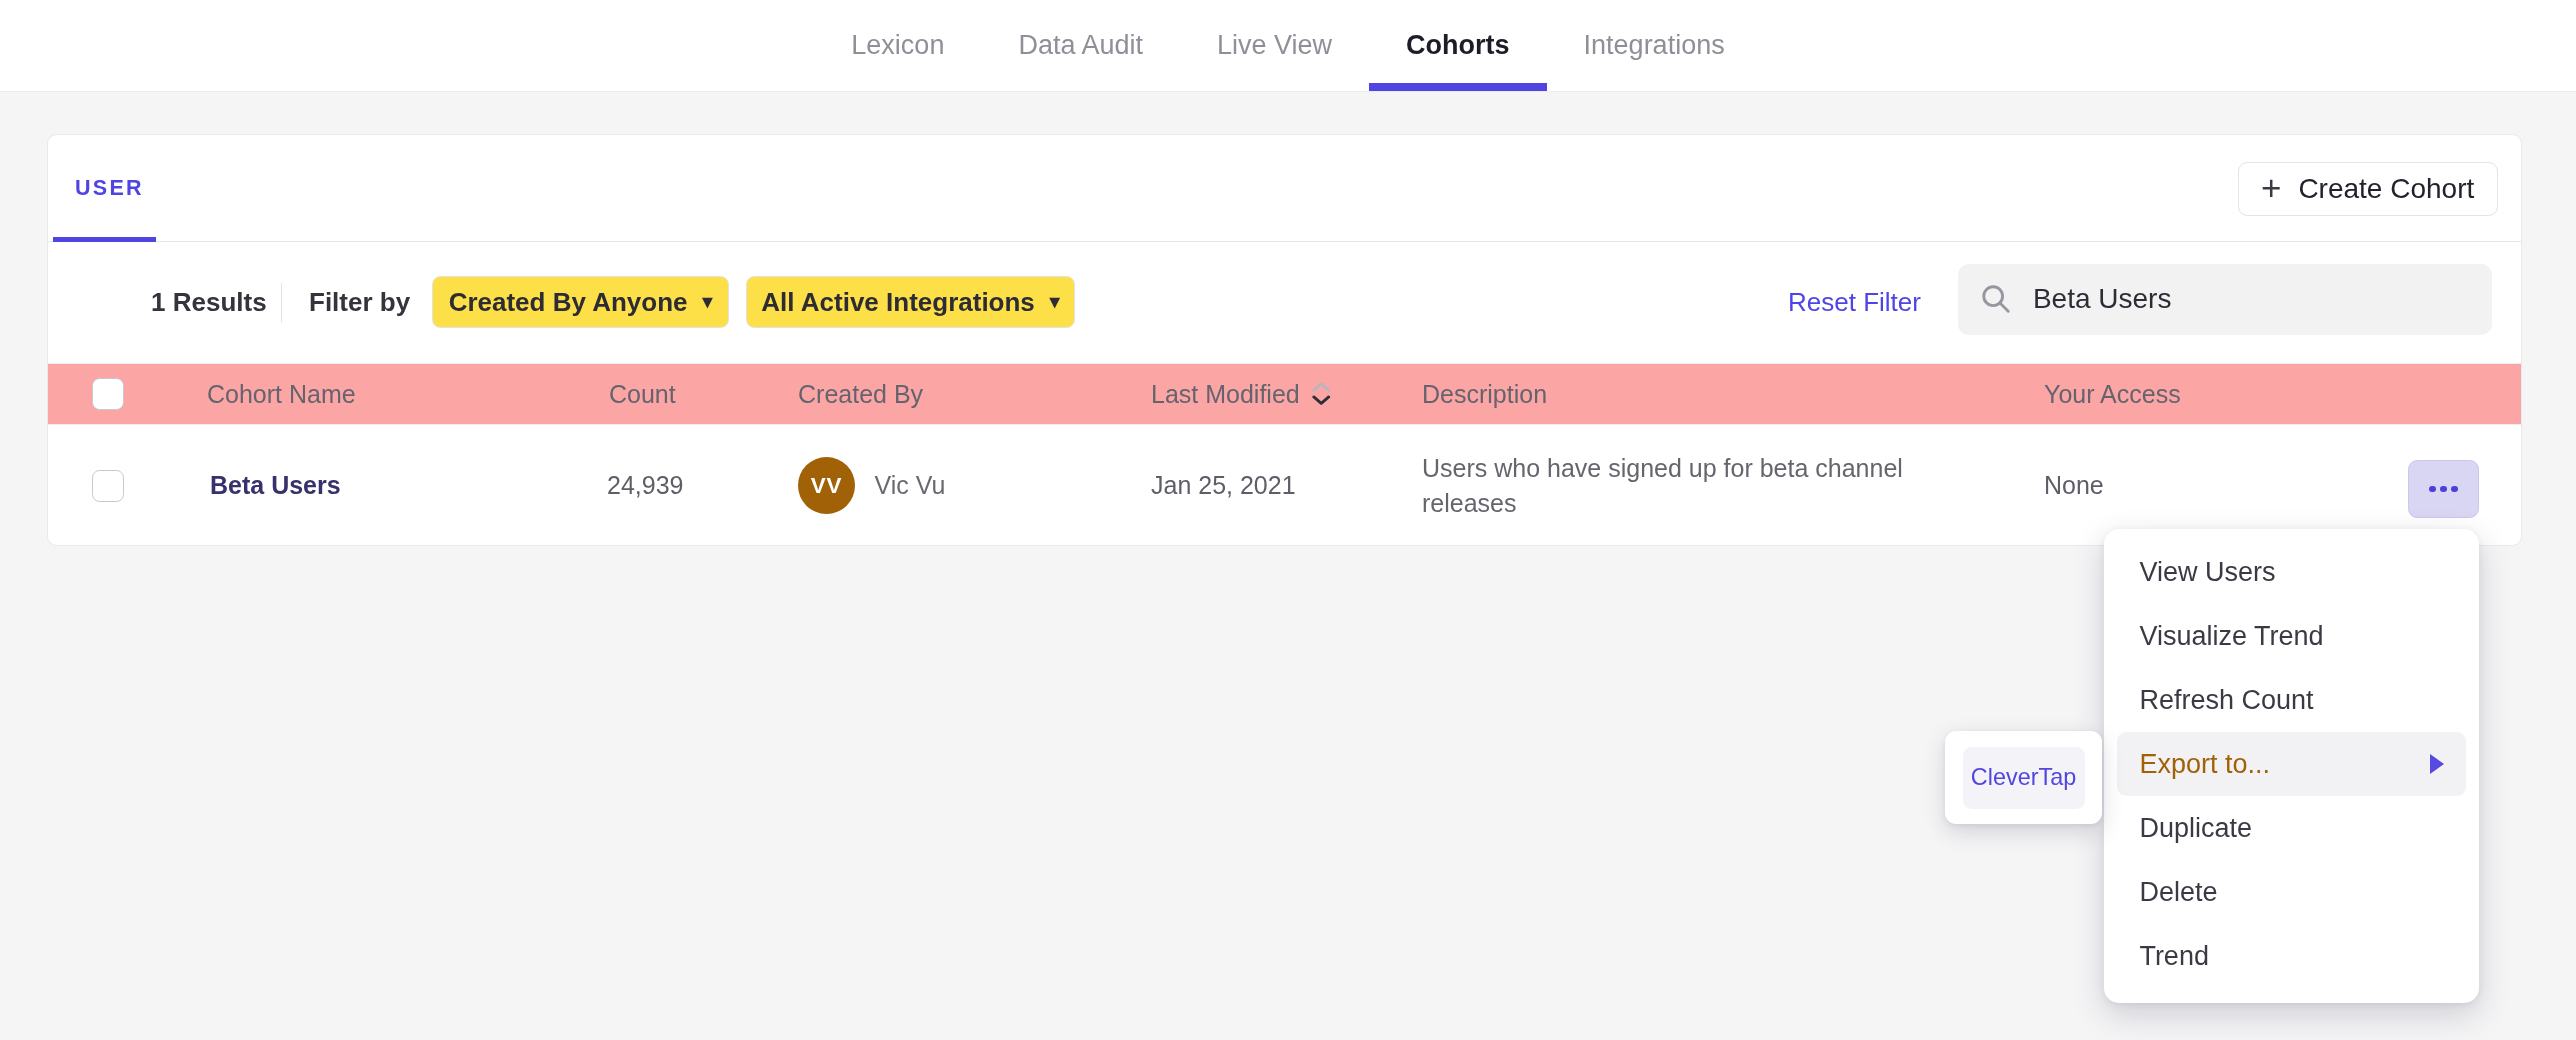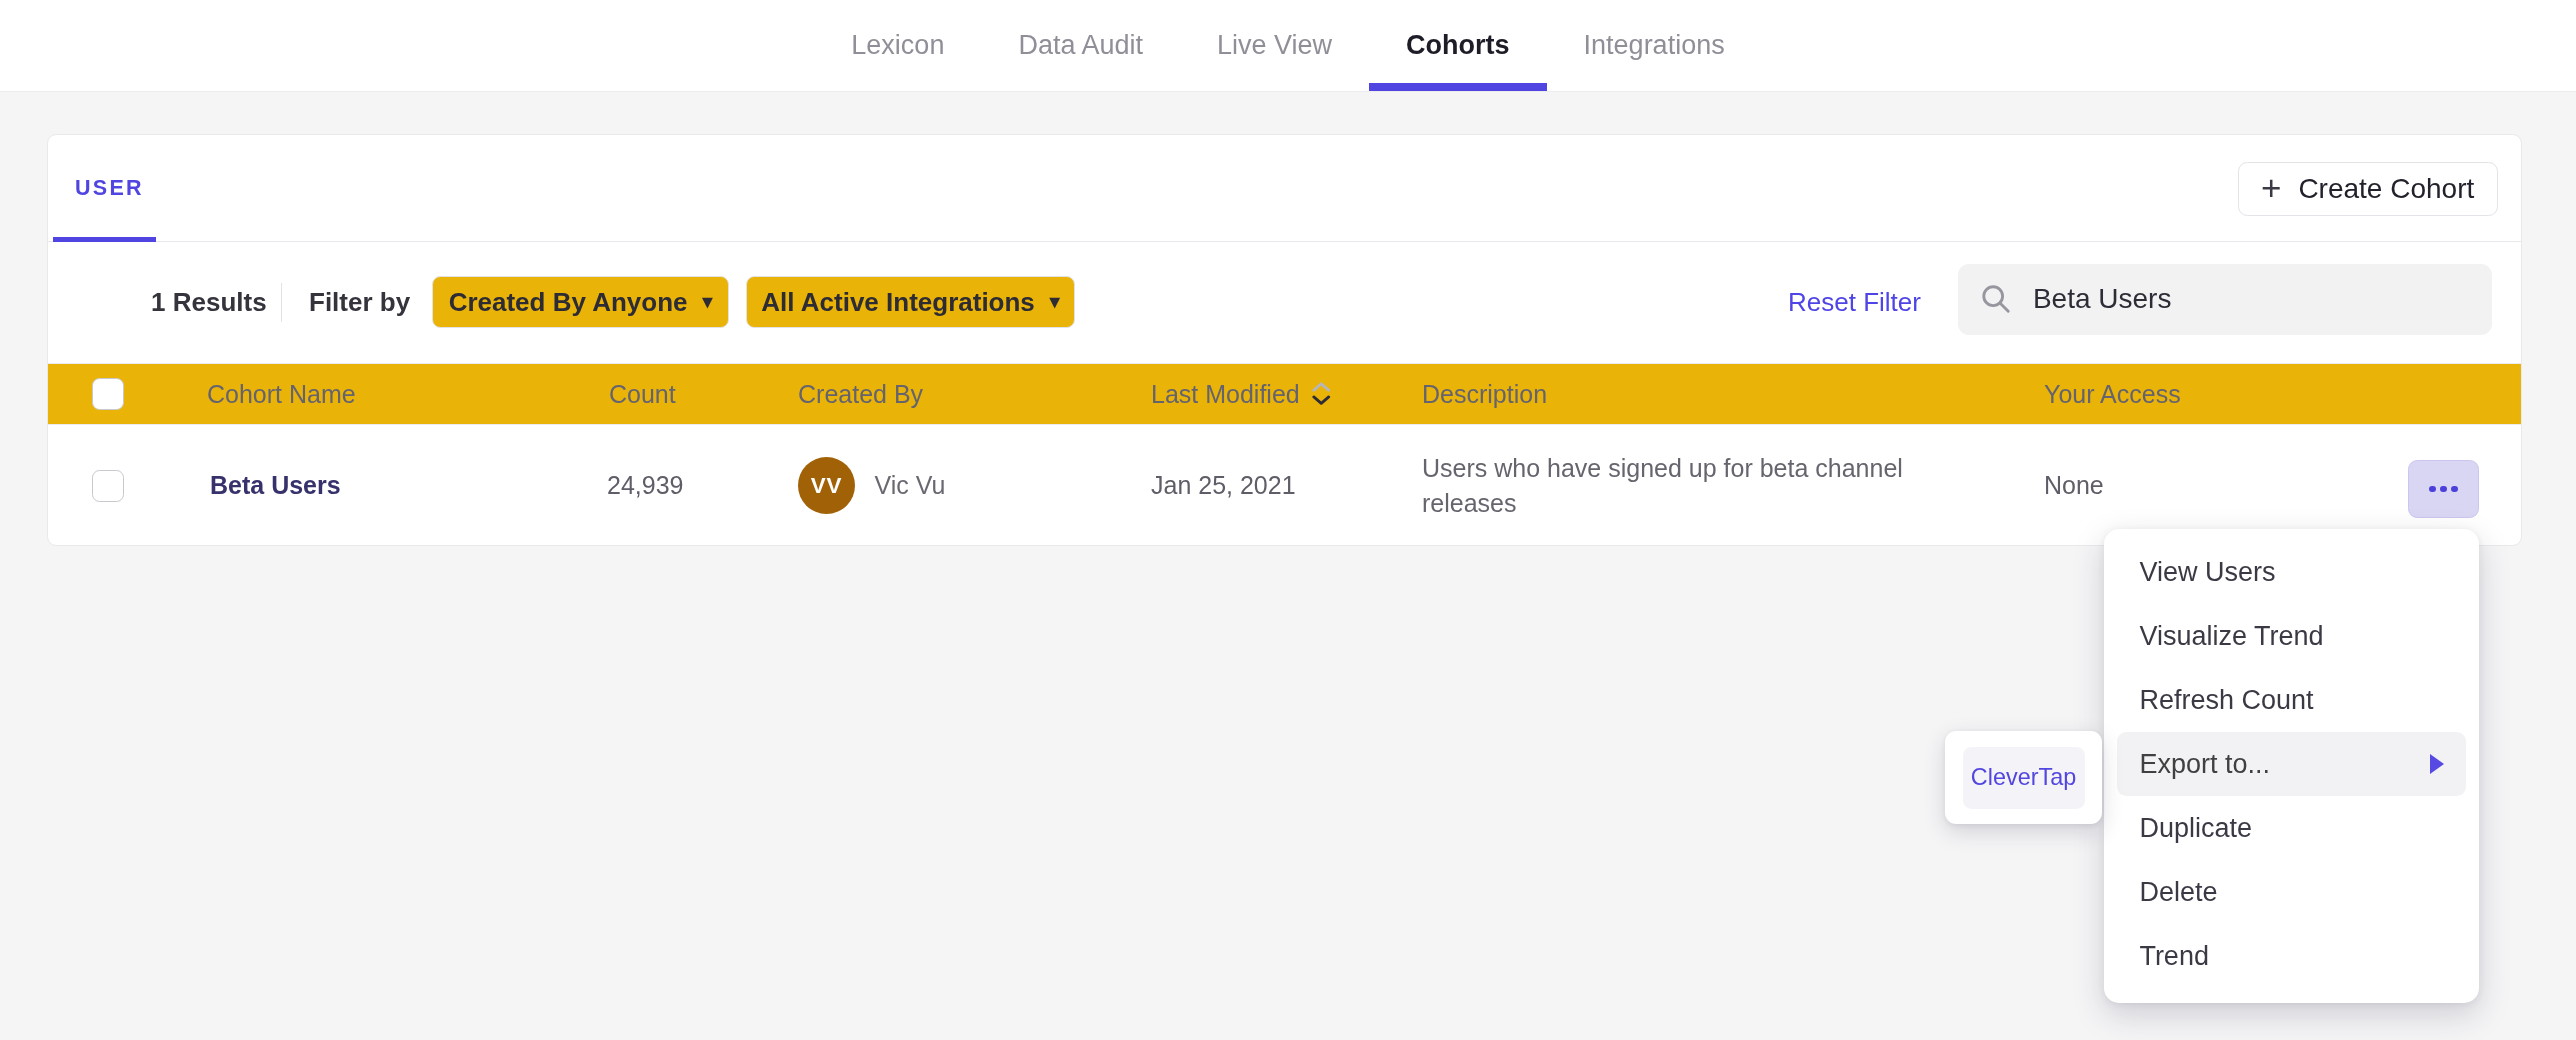--- a/index.html
+++ b/index.html
@@ -52,21 +52,21 @@
     font-size:28px; font-weight:500; color:#23222c; cursor:pointer;
   }
   .plus-glyph { font-size:35px; font-weight:400; color:#3b3a44; line-height:1; margin-top:-3.7px; }
 
   
   .filter-bar { position:relative; height:121px; font-size:26px; }
   .results-label { position:absolute; left:103px; top:0; height:100%; display:flex; align-items:center; font-weight:600; color:#35343d; }
   .v-divider { position:absolute; left:233px; top:41px; width:0.9px; height:39px; background:#e3e3e7; }
   .filterby-label { position:absolute; left:261px; top:0; height:100%; display:flex; align-items:center; font-weight:600; color:#35343d; }
   .dropdown {
-    position:absolute; top:34px; height:52px; background:#eab308;
+    position:absolute; top:34px; height:52px; background:#fde047;
     border:0.9px solid #e2e2e6; border-radius:8.4px;
     display:flex; align-items:center; justify-content:center; gap:15px;
     font-weight:600; color:#2d2c35; cursor:pointer;
   }
   .dd-created { left:384px; width:297px; }
   .dd-integrations { left:698px; width:329px; }
   .caret { font-size:19.6px; color:#2d2c35; line-height:1; }
   .reset-link { position:absolute; left:1740px; top:0; height:100%; display:flex; align-items:center; color:#4f44e6; cursor:pointer; }
   .search-box {
     position:absolute; left:1910px; top:21.5px; width:534px; height:71px;
@@ -74,21 +74,21 @@
     display:flex; align-items:center; padding:0 22.4px; gap:20.5px;
   }
   .search-box input {
     border:none; outline:none; background:transparent;
     font-family:"Liberation Sans", sans-serif;
     font-size:28px; color:#2e2d37; width:411px;
   }
 
   
   .thead {
-    position:relative; height:62px; background:#eab308;
+    position:relative; height:62px; background:#fca5a5;
     border-top:0.9px solid #ececf0; border-bottom:0.9px solid #ececf0;
     font-size:25px; color:#65646e;
   }
   .cell { position:absolute; top:0; height:100%; display:flex; align-items:center; }
   .c-check { left:44px; }
   .c-name  { left:159px; }
   .c-count { left:561px; }
   .c-creator { left:750px; }
   .c-modified { left:1103px; }
   .c-desc { left:1374px; }
@@ -122,21 +122,21 @@
   .context-menu {
     position:absolute; left:2104px; top:529px; width:375px; height:474px;
     background:#fff; border-radius:15px;
     box-shadow:0 11.2px 32px rgba(40,40,70,0.18), 0 1.9px 7.5px rgba(40,40,70,0.08);
     padding:11.2px 13px; z-index:10;
   }
   .menu-item {
     height:64px; display:flex; align-items:center; justify-content:space-between;
     padding:0 22.4px; font-size:27px; color:#3b3a44; border-radius:9.3px; cursor:pointer;
   }
-  .menu-item.active { background:#f2f2f5; color:#404040; }
+  .menu-item.active { background:#f2f2f5; color:#a16207; }
   .submenu-arrow {
     width:0; height:0;
     border-top:10.3px solid transparent; border-bottom:10.3px solid transparent;
     border-left:14px solid #564ae2;
   }
 
   
   .submenu {
     position:absolute; left:1945px; top:731px; width:157px; height:93px;
     background:#fff; border-radius:11.2px;

